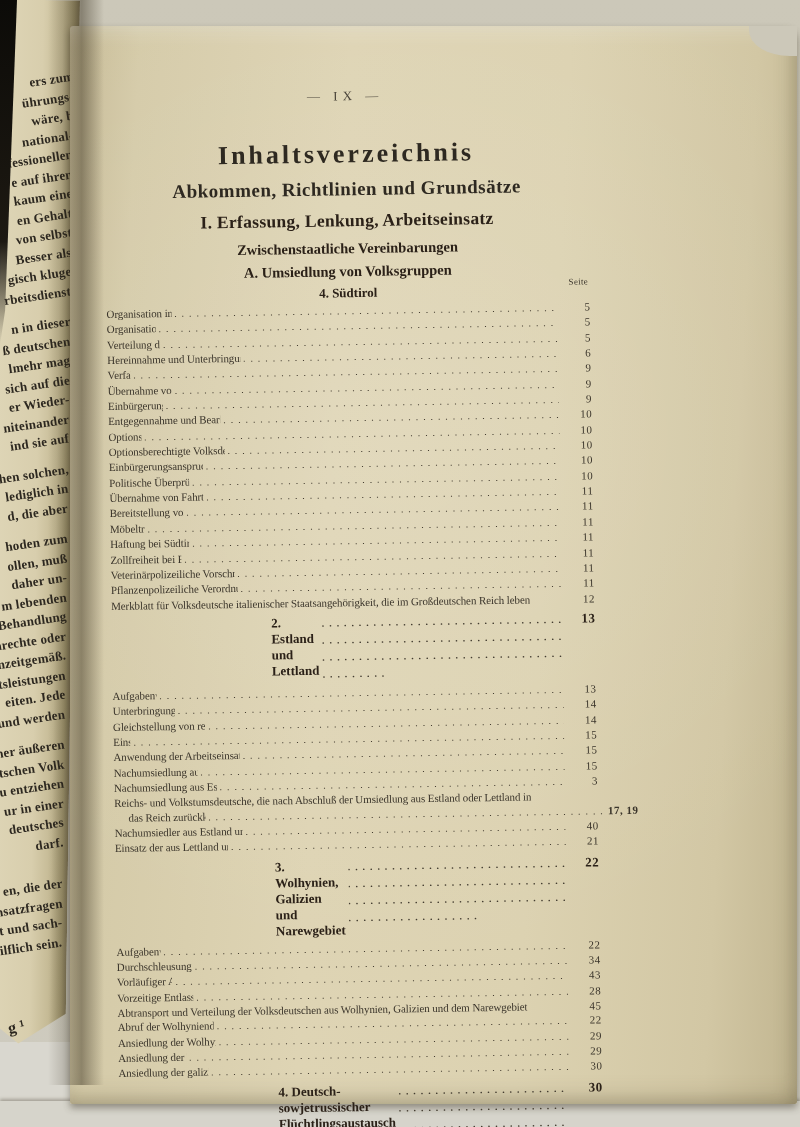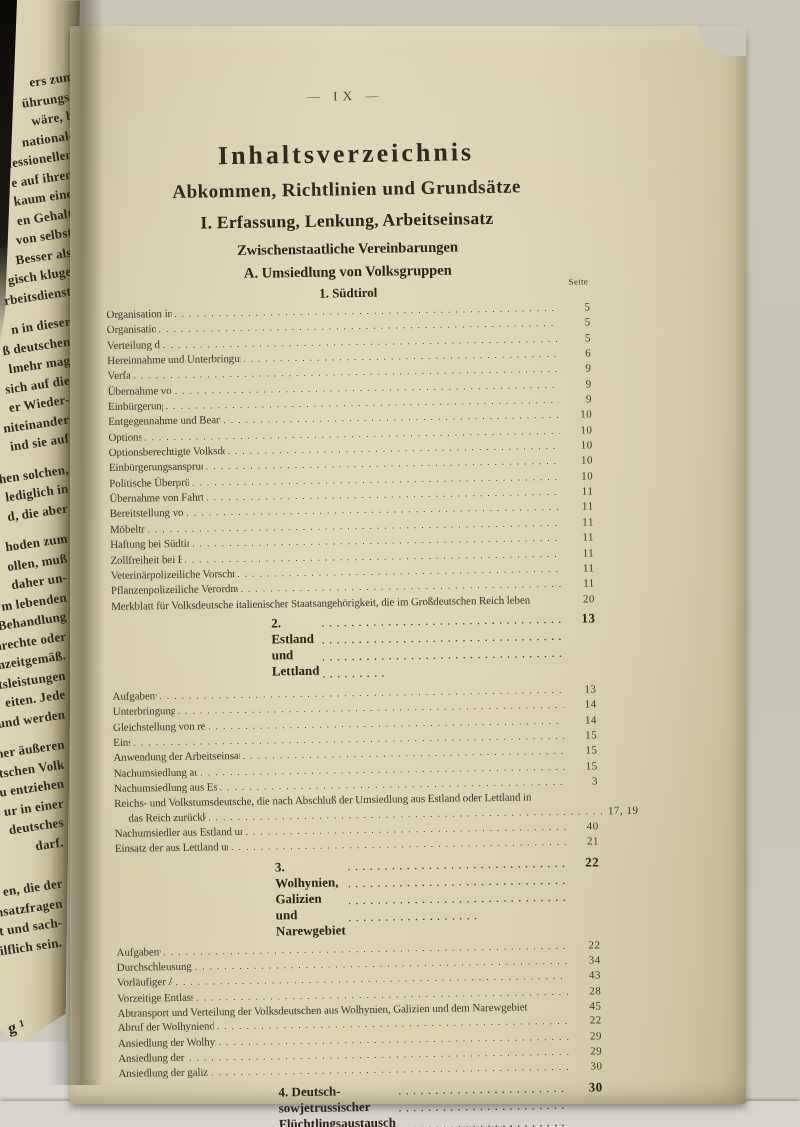--- a/index.html
+++ b/index.html
@@ -20,21 +20,21 @@
     font-weight:bold;font-size:13px;line-height:19.5px;color:#2d2820;letter-spacing:.2px;white-space:nowrap;}
   .frag{transform:rotate(-9deg);transform-origin:100% 50%;}
   .frag.gap{height:11px;}
   .left-bottom-frag{position:absolute;left:8px;top:1018px;font-weight:bold;font-size:16px;
     color:#2d2820;transform:rotate(-13deg);}
   .black-wedge{position:absolute;left:0;top:0;width:17px;height:345px;
     background:linear-gradient(180deg,#0c0b08 0%,#1d1912 70%,rgba(29,25,18,0) 100%);
     clip-path:polygon(0 0,100% 0,30% 90%,0 100%);}
 
   
-  .main-page{position:absolute;left:70px;top:26px;width:676px;height:1078px;
+  .main-page{position:absolute;left:70px;top:26px;width:727px;height:1078px;
     border-radius:3px 10px 2px 2px;
     background:
       radial-gradient(120% 80% at 45% 38%,rgba(255,255,255,.12),rgba(0,0,0,0) 62%),
       linear-gradient(93deg,#c6ba96 0%,#d5cba9 9%,#ded4b4 36%,#dcd2b1 64%,#d2c7a4 88%,#c1b590 100%);
     box-shadow:0 4px 7px rgba(60,53,38,.45),
       inset 0 16px 20px -14px rgba(255,255,255,.4),
       inset -12px 0 20px -10px rgba(88,78,52,.38),
       inset 0 -18px 24px -16px rgba(88,78,52,.42);}
   .corner-chip{position:absolute;right:0;top:0;width:48px;height:30px;background:#ccc8b9;
     border-radius:0 0 0 85%;}
@@ -64,21 +64,21 @@
     letter-spacing:.3px;color:#3c362c;}
   .row{display:flex;align-items:baseline;font-size:11px;line-height:14.35px;
     color:#3b352b;white-space:nowrap;}
   .row .t{min-width:0;overflow:hidden;flex-shrink:1;letter-spacing:-.1px;}
   .row.indent .t{padding-left:14px;}
   .dots{flex:1 1 auto;min-width:0;overflow:hidden;margin:0 3px;align-self:baseline;}
   .dots::after{content:". . . . . . . . . . . . . . . . . . . . . . . . . . . . . . . . . . . . . . . . . . . . . . . . . . . . . . . . . . . . . . . . . . . . . . . . . . . . . . . . . . . . . . . . . . . . . . . . . . . . . . . . . . . .";
     font-size:10px;letter-spacing:1.2px;color:#433c30;}
   .dots.empty::after{content:"";}
   .n{min-width:30px;text-align:right;flex:0 0 auto;letter-spacing:.5px;}
-  .n.wide{margin-right:-40px;}
+  .n.wide{margin-right:-40px;font-weight:bold;}
 </style>
 </head>
 <body>
 
 <div class="photo">
   <div class="backdrop"></div>
   <div class="under-left"></div>
   <div class="under-sheet"></div>
 
   <div class="left-page">
@@ -140,21 +140,21 @@
     <div class="corner-chip"></div>
     <div class="content">
       <div class="pagenum">— IX —</div>
       <div class="h-title">Inhaltsverzeichnis</div>
       <div class="h-sub">Abkommen, Richtlinien und Grundsätze</div>
       <div class="h-part">I. Erfassung, Lenkung, Arbeitseinsatz</div>
       <div class="h-small">Zwischenstaatliche Vereinbarungen</div>
       <div class="h-small h-small2">A. Umsiedlung von Volksgruppen</div>
       <div class="sections">
           <div class="sec">
-            <div class="sec-head centered"><span class="st">1. Südtirol</span><span class="seite">Seite</span></div>
+            <div class="sec-head centered"><span class="st">4. Südtirol</span><span class="seite">Seite</span></div>
             <div class="row">
               <span class="t">Organisation im Vertragsgebiet</span>
               <span class="dots"></span>
               <span class="n">5</span>
             </div>
             <div class="row">
               <span class="t">Organisation im Reich</span>
               <span class="dots"></span>
               <span class="n">5</span>
             </div>
@@ -239,21 +239,21 @@
               <span class="n">11</span>
             </div>
             <div class="row">
               <span class="t">Pflanzenpolizeiliche Verordnung über die Abfertigung lebender Pflanzen</span>
               <span class="dots"></span>
               <span class="n">11</span>
             </div>
             <div class="row">
               <span class="t">Merkblatt für Volksdeutsche italienischer Staatsangehörigkeit, die im Großdeutschen Reich leben</span>
               <span class="dots empty"></span>
-              <span class="n">20</span>
+              <span class="n">12</span>
             </div>
           </div>
           <div class="sec">
             <div class="sec-head numbered">
               <span class="sp"></span>
               <span class="st">2. Estland und Lettland</span>
               <span class="dots"></span>
               <span class="n">13</span>
             </div>
             <div class="row">

